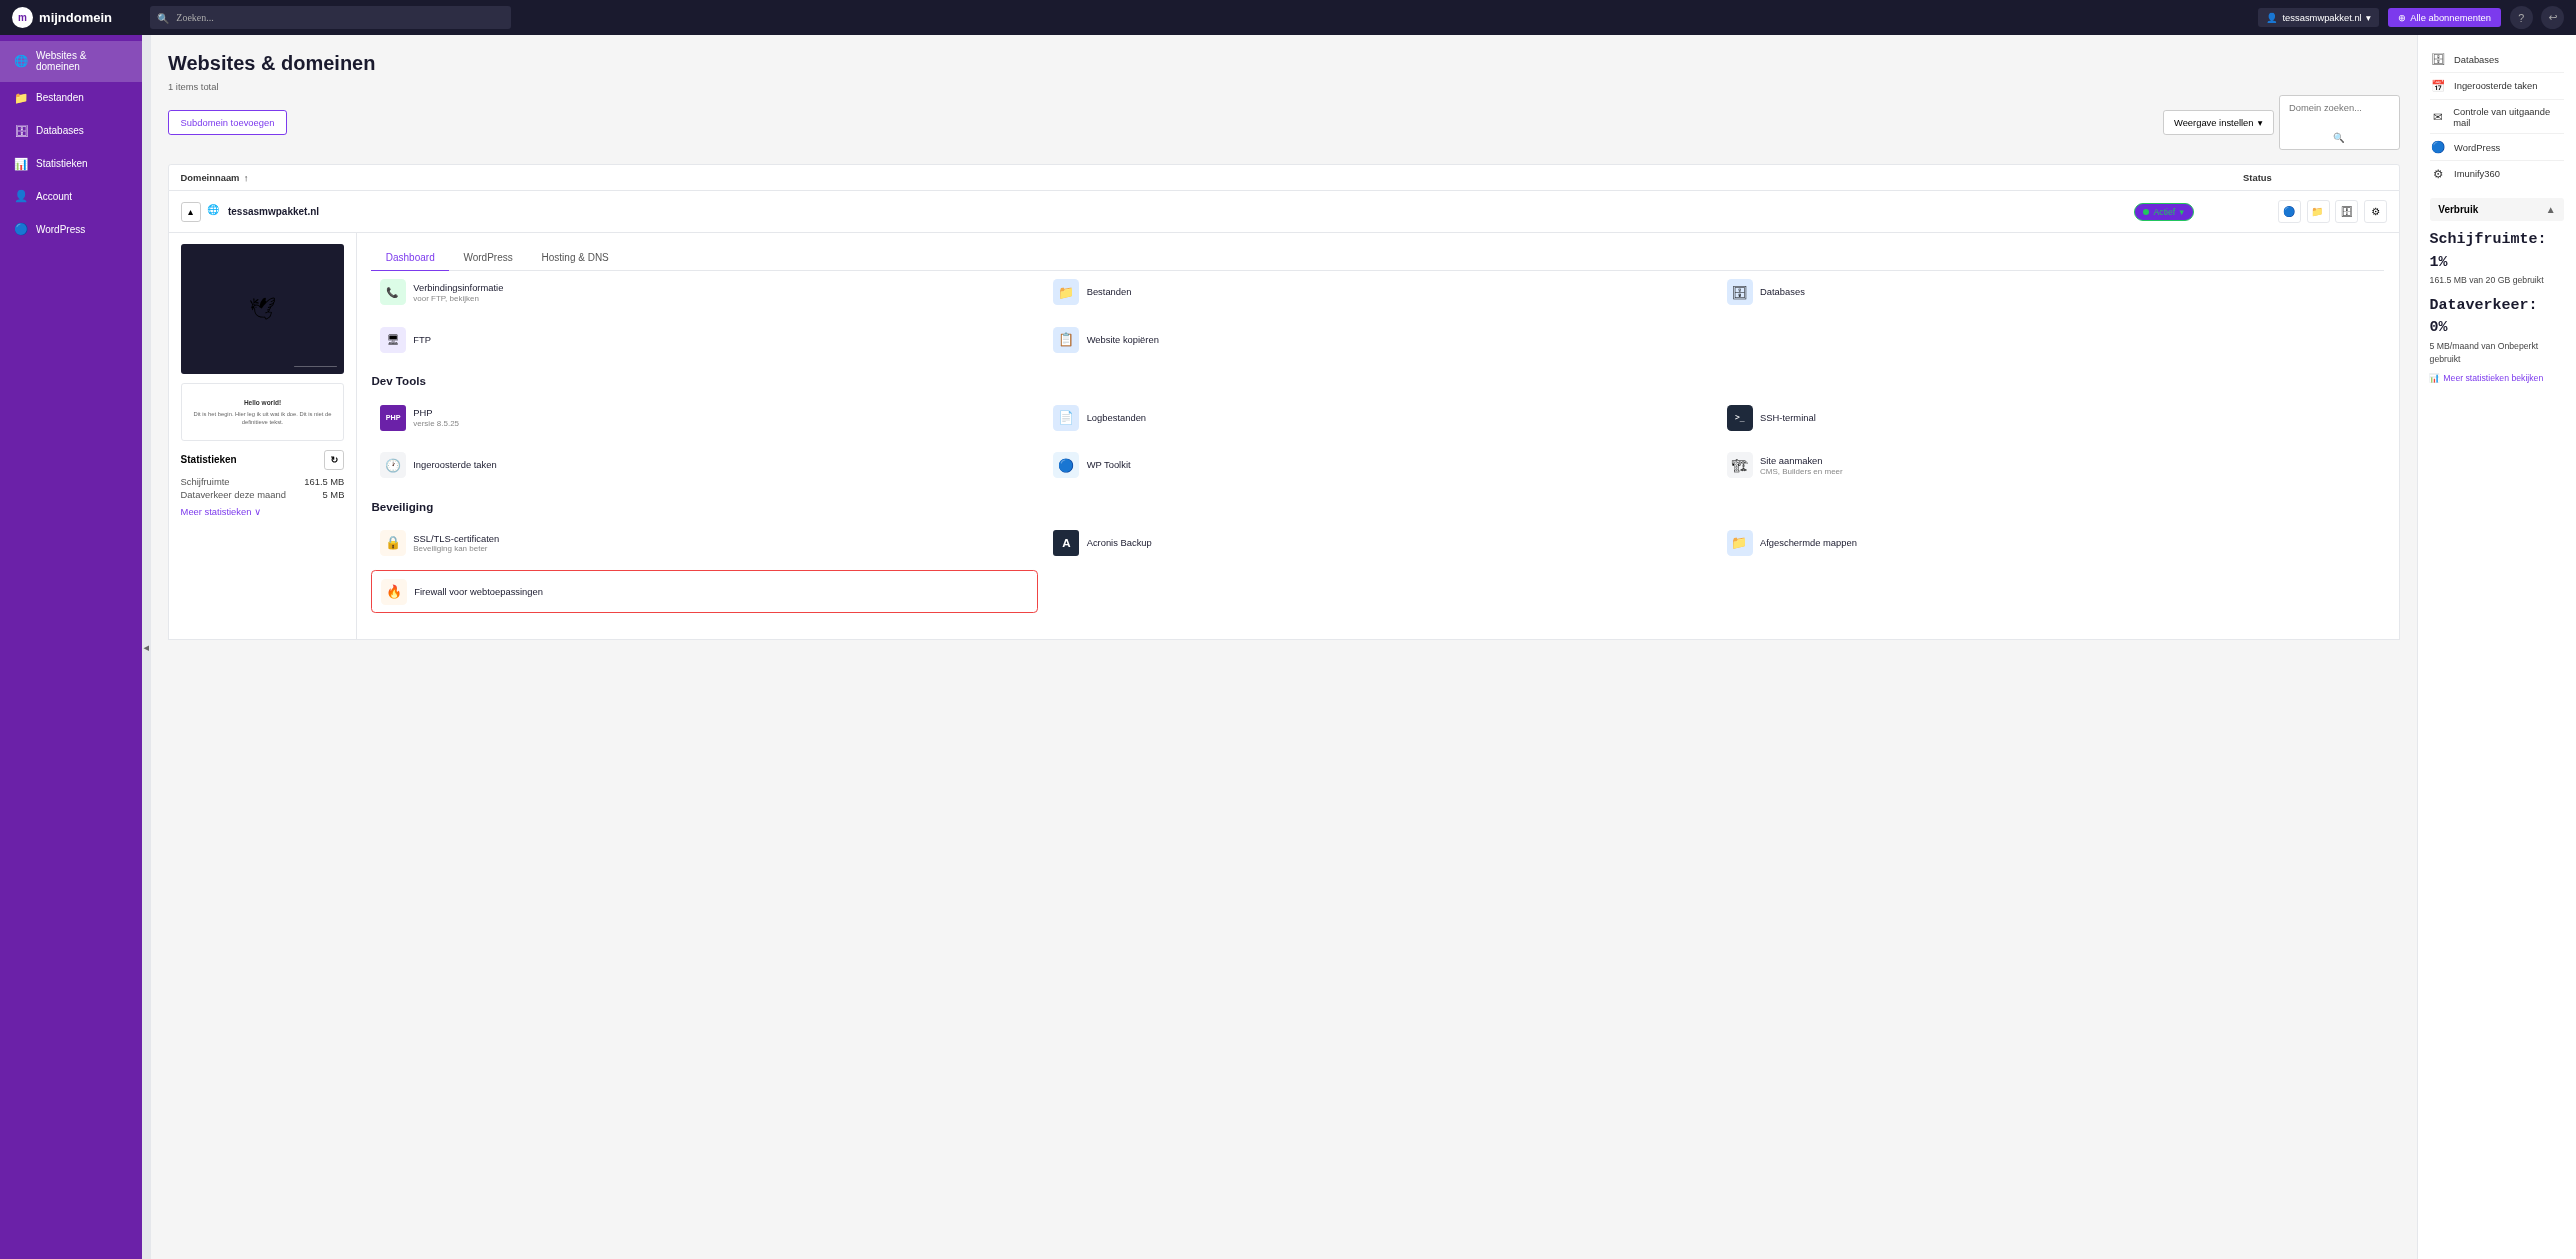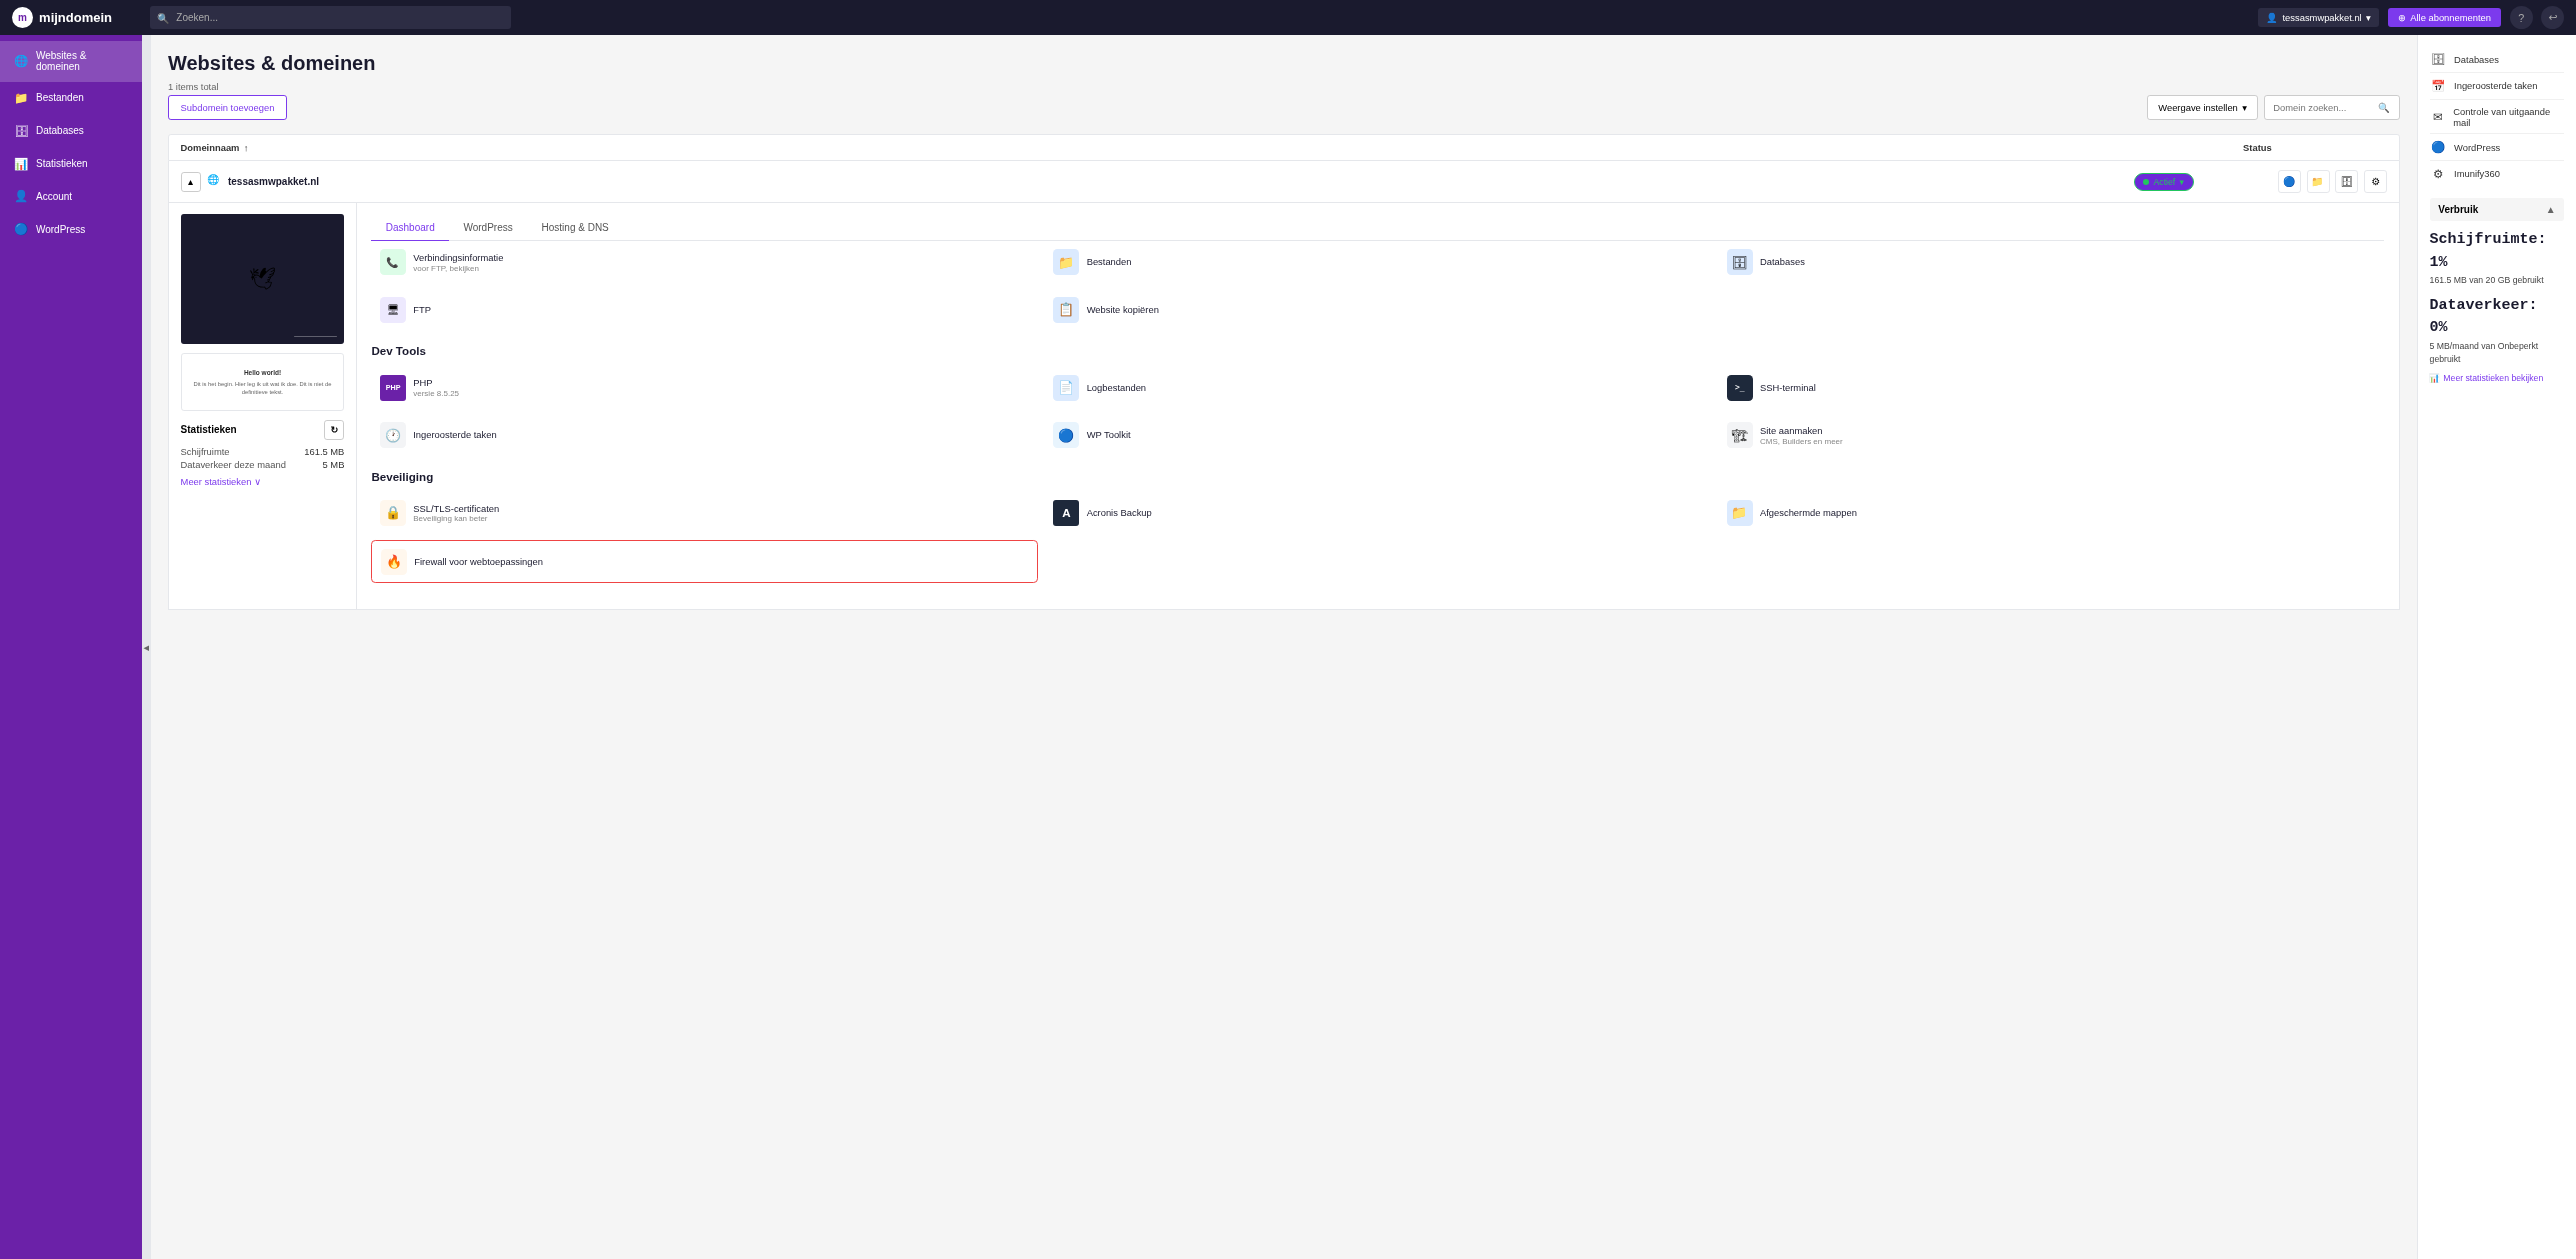--- a/index.html
+++ b/index.html
@@ -4,21 +4,21 @@
   <style>
     * { box-sizing: border-box; margin: 0; padding: 0; }
     body { font-family: -apple-system, BlinkMacSystemFont, 'Segoe UI', Arial, sans-serif; font-size: 10px; background: #f5f5f5; display: flex; flex-direction: column; height: 100vh; overflow: hidden; }
 
     
     .topbar { background: #1a1a2e; display: flex; align-items: center; padding: 0 11.6px; height: 35px; gap: 8.7px; flex-shrink: 0; }
     .topbar-logo { display: flex; align-items: center; gap: 5.8px; color: white; font-weight: 700; font-size: 13px; min-width: 130px; }
     .topbar-logo .logo-circle { width: 21.7px; height: 21.7px; background: white; border-radius: 50%; display: flex; align-items: center; justify-content: center; }
     .topbar-logo .logo-circle span { color: #6b21a8; font-weight: 900; font-size: 10px; }
     .topbar-search { flex: 1; max-width: 361px; position: relative; }
-    .topbar-search input { width: 100%; padding: 5.8px 11.6px 5.8px 26px; border: none; border-radius: 2.9px; background: #2d2d44; color: white; font-size: 10px; outline: none; }
+    .topbar-search input { width: 100%; padding: 5.8px 11.6px 5.8px 26px; border: none; border-radius: 2.9px; background: #2d2d44; color: white; font-size: 10px; outline: none; font-family: Liberation Serif, serif; }
     .topbar-search input::placeholder { color: #aaa; }
     .topbar-search .search-icon-wrap { position: absolute; left: 7.2px; top: 50%; transform: translateY(-50%); color: #aaa; font-size: 10px; }
     .topbar-right { margin-left: auto; display: flex; align-items: center; gap: 8.7px; }
     .topbar-user { display: flex; align-items: center; gap: 4.3px; color: white; font-size: 9.4px; background: #2d2d44; padding: 4.3px 8.7px; border-radius: 2.9px; cursor: pointer; }
     .topbar-subscriptions { display: flex; align-items: center; gap: 4.3px; background: #7c3aed; color: white; padding: 4.3px 10px; border-radius: 2.9px; font-size: 9.4px; cursor: pointer; }
     .topbar-help { color: #aaa; background: #2d2d44; width: 23px; height: 23px; border-radius: 50%; display: flex; align-items: center; justify-content: center; cursor: pointer; font-size: 10.8px; }
     .topbar-notif { color: #aaa; background: #2d2d44; width: 23px; height: 23px; border-radius: 50%; display: flex; align-items: center; justify-content: center; cursor: pointer; font-size: 10.8px; }
 
     
     .layout { display: flex; flex: 1; overflow: hidden; }
@@ -31,21 +31,21 @@
 
     
     .main { flex: 1; overflow-y: auto; background: #f5f5f5; position: relative; }
     .main-inner { padding: 17.3px 17.3px 17.3px 17.3px; }
     .page-title { font-size: 20px; font-weight: 600; color: #1a1a2e; margin-bottom: 5.8px; }
     .items-total { font-size: 9.4px; color: #666; margin-bottom: 3px; }
     .toolbar { display: flex; align-items: center; gap: 8.7px; margin-bottom: 14.4px; }
     .btn-outline { border: 1.1px solid #7c3aed; color: #7c3aed; background: white; padding: 5.8px 11.6px; border-radius: 2.9px; font-size: 9.4px; cursor: pointer; font-weight: 500; }
     .toolbar-right { margin-left: auto; display: flex; align-items: center; gap: 5.8px; }
     .btn-settings { border: 1.1px solid #ccc; background: white; padding: 5.8px 10px; border-radius: 2.9px; font-size: 9.4px; cursor: pointer; display: flex; align-items: center; gap: 4.3px; }
-    .domain-search { border: 1.1px solid #ccc; background: white; padding: 5.8px 8.7px; border-radius: 2.9px; font-size: 9.4px; display: flex; align-items: center; gap: 4px; }
+    .domain-search { border: 1.1px solid #ccc; background: white; padding: 5.8px 8.7px; border-radius: 2.9px; font-size: 9.4px; display: flex; align-items: center; gap: 19px; flex-direction: column; }
     .domain-search input { border: none; outline: none; font-size: 9.4px; color: #666; width: 101px; }
 
     
     .table-header { display: flex; align-items: center; padding: 7.2px 11.6px; background: white; border: 0.7px solid #e5e7eb; border-radius: 2.9px 2.9px 0 0; font-weight: 600; color: #333; font-size: 9.4px; }
     .col-domain { flex: 1; display: flex; align-items: center; gap: 4.3px; }
     .col-status { width: 144px; }
 
     
     .domain-row { background: white; border: 0.7px solid #e5e7eb; border-top: none; }
     .domain-row-header { display: flex; align-items: center; padding: 8.7px 11.6px; border-bottom: 0.7px solid #e5e7eb; }

